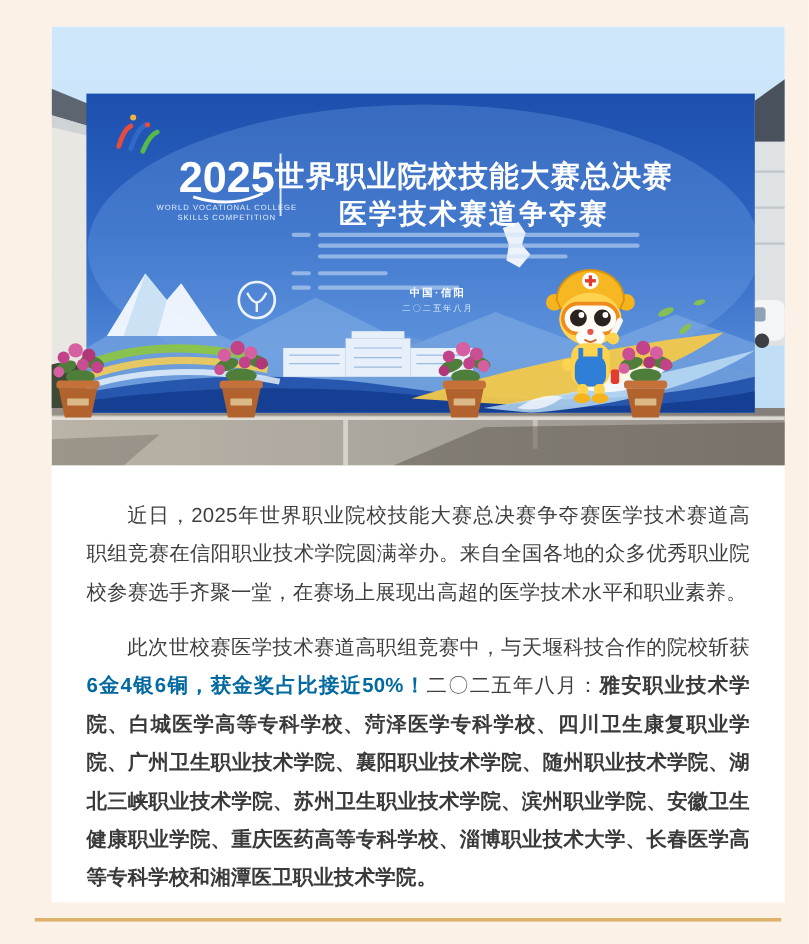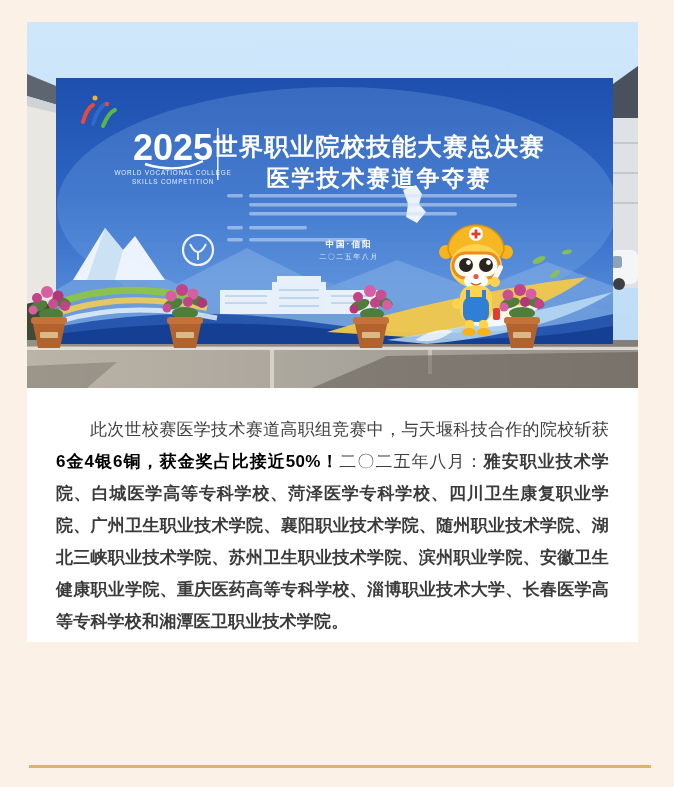--- a/index.html
+++ b/index.html
@@ -1,29 +1,29 @@
 <!DOCTYPE html>
 <html><head>
 <meta charset="utf-8">
 <style>
   * { margin:0; padding:0; box-sizing:border-box; }
   html,body { width:674px; }
   body { font-family:"Liberation Sans", sans-serif; }
   .page { position:relative; width:674px; height:787px; background:#fbf1e7; overflow:hidden; }
-  .card { position:absolute; left:27px; top:22px; width:611px; background:#ffffff; }
+  .card { position:absolute; left:43px; top:22px; width:611px; background:#ffffff; }
   .photo { width:611px; height:366px; display:block; }
   .photo svg { display:block; }
   .content { padding:26px 29px 4px 29px; }
   .content p {
     font-size:17px; line-height:32px; color:#3f3f3f;
     text-align:justify; text-indent:2em;
     letter-spacing:0.2px;
   }
   .content p + p { margin-top:14px; }
-  .hl-red { color:#000000; font-weight:bold; }
+  .hl-red { color:#0369a1; font-weight:bold; }
   .schools { font-weight:bold; color:#3a3a3a; }
   .divider { position:absolute; left:29px; top:765px; width:622px; height:3px; background:#ddb26b; }
   .svg-cn { font-family:"Liberation Sans", sans-serif; font-weight:bold; }
 </style>
 </head>
 <body>
 
 <div class="page">
   <div class="card">
 
@@ -270,18 +270,19 @@
               </g>
             <rect x="-18" y="295" width="36" height="7" rx="3" fill="#c4713a"></rect>
             <polygon points="-16,302 16,302 11,326 -11,326" fill="#b2622d"></polygon>
             <rect x="-9" y="310" width="18" height="6" rx="1" fill="#e3cf9e" opacity="0.8"></rect>
           </g>
         </g>
       </svg>
     </div>
 
     <div class="content">
+      <p><span>近日，2025年世界职业院校技能大赛总决赛争夺赛医学技术赛道高职组竞赛在信阳职业技术学院圆满举办。来自全国各地的众多优秀职业院校参赛选手齐聚一堂，在赛场上展现出高超的医学技术水平和职业素养。</span></p>
       <p><span>此次世校赛医学技术赛道高职组竞赛中，与天堰科技合作的院校斩获</span><span class="hl-red">6金4银6铜，获金奖占比接近50%！</span><span>二〇二五年八月：</span><span class="schools">雅安职业技术学院、白城医学高等专科学校、菏泽医学专科学校、四川卫生康复职业学院、广州卫生职业技术学院、襄阳职业技术学院、随州职业技术学院、湖北三峡职业技术学院、苏州卫生职业技术学院、滨州职业学院、安徽卫生健康职业学院、重庆医药高等专科学校、淄博职业技术大学、长春医学高等专科学校和湘潭医卫职业技术学院。</span></p>
     </div>
   </div>
 
   <div class="divider"></div>
 </div>
 
 </body></html>

